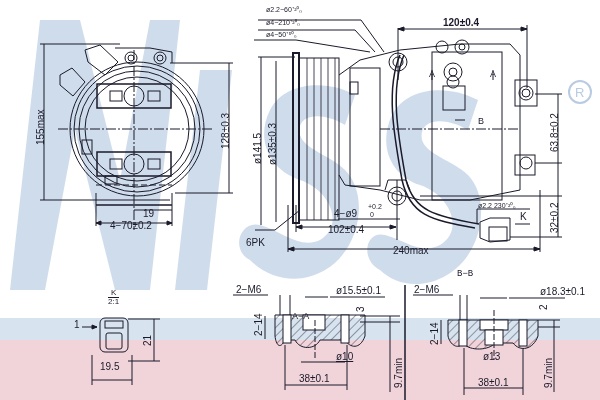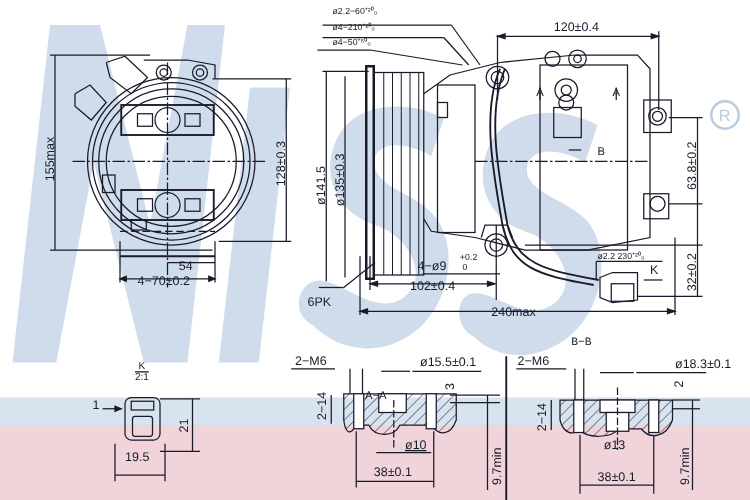--- a/index.html
+++ b/index.html
@@ -240,30 +240,30 @@
       <line x1="464" y1="348" x2="464" y2="395"></line>
       <line x1="523" y1="348" x2="523" y2="395"></line>
       <line x1="554" y1="320" x2="554" y2="392"></line>
       <line x1="494" y1="310" x2="494" y2="360" stroke-dasharray="6,2"></line>
       <line x1="405" y1="285" x2="405" y2="400" stroke-width="1.5"></line>
     </g>
   </svg>
 
   <div class="lbl vert" style="left:36px;top:145px;">155max</div>
   <div class="lbl vert" style="left:221px;top:149px;">128±0.3</div>
-  <div class="lbl" style="left:143px;top:209px;">54</div>
+  <div class="lbl" style="left:143px;top:209px;">19</div>
   <div class="lbl" style="left:110px;top:221px;">4−70±0.2</div>
 
   <div class="lbl vert" style="left:253px;top:164px;">ø141.5</div>
   <div class="lbl vert" style="left:268px;top:165px;">ø135±0.3</div>
   <div class="lbl" style="left:246px;top:238px;">6PK</div>
   <div class="lbl sm" style="left:266px;top:6px;">ø2.2−60⁺²⁰₀</div>
   <div class="lbl sm" style="left:266px;top:19px;">ø4−210⁺²⁰₀</div>
   <div class="lbl sm" style="left:266px;top:31px;">ø4−50⁺⁵⁰₀</div>
-  <div class="lbl" style="left:443px;top:18px;">120±0.4</div>
+  <div class="lbl" style="left:443px;top:18px;font-weight:bold;">120±0.4</div>
   <div class="lbl" style="left:334px;top:209px;">4−ø9</div>
   <div class="lbl sm" style="left:368px;top:203px;">+0.2</div>
   <div class="lbl sm" style="left:370px;top:211px;">0</div>
   <div class="lbl" style="left:328px;top:225px;">102±0.4</div>
   <div class="lbl" style="left:393px;top:246px;text-align:center;">240max</div>
   <div class="lbl vert" style="left:550px;top:152px;">63.8±0.2</div>
   <div class="lbl vert" style="left:550px;top:233px;">32±0.2</div>
   <div class="lbl sm" style="left:478px;top:202px;">ø2.2 230⁺²⁰₀</div>
   <div class="lbl" style="left:520px;top:212px;">K</div>
   <div class="lbl md" style="left:429px;top:70px;">A</div>
@@ -276,21 +276,21 @@
   </div>
   <div class="lbl" style="left:74px;top:320px;">1</div>
   <div class="lbl vert" style="left:143px;top:346px;">21</div>
   <div class="lbl" style="left:100px;top:362px;">19.5</div>
 
   <div class="lbl md" style="left:292px;top:276px;margin-top:36px;">A−A</div>
   <div class="lbl" style="left:236px;top:285px;">2−M6</div>
   <div class="lbl" style="left:336px;top:286px;">ø15.5±0.1</div>
   <div class="lbl vert" style="left:356px;top:312px;">3</div>
   <div class="lbl vert" style="left:254px;top:336px;">2−14</div>
-  <div class="lbl" style="left:324px;top:352px;text-decoration:underline;">ø10</div>
+  <div class="lbl" style="left:336px;top:352px;text-decoration:underline;">ø10</div>
   <div class="lbl" style="left:299px;top:374px;">38±0.1</div>
   <div class="lbl vert" style="left:394px;top:388px;">9.7min</div>
 
   <div class="lbl md" style="left:457px;top:270px;font-family:Liberation Mono, monospace;">B−B</div>
   <div class="lbl" style="left:414px;top:285px;">2−M6</div>
   <div class="lbl" style="left:540px;top:287px;">ø18.3±0.1</div>
   <div class="lbl vert" style="left:539px;top:310px;">2</div>
   <div class="lbl vert" style="left:430px;top:345px;">2−14</div>
   <div class="lbl" style="left:483px;top:352px;">ø13</div>
   <div class="lbl" style="left:478px;top:378px;">38±0.1</div>

